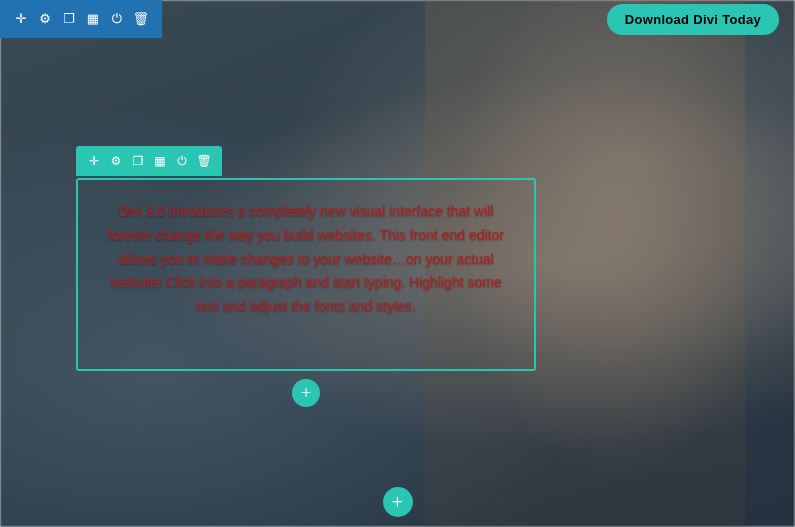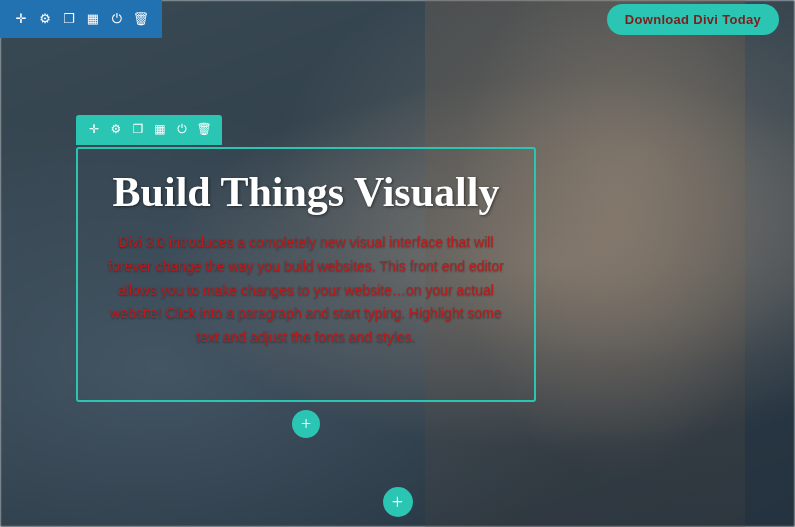--- a/index.html
+++ b/index.html
@@ -70,21 +70,21 @@
       border-radius: 3px;
     }
 
     .toolbar-right {
       margin-left: auto;
       padding-right: 16px;
     }
 
     .download-btn {
       background: #2bc5b4;
-      color: #7f1d1d;
+      color: #000000;
       border: none;
       border-radius: 20px;
       padding: 8px 18px;
       font-size: 13px;
       font-weight: 600;
       cursor: pointer;
       letter-spacing: 0.3px;
     }
 
     
@@ -246,21 +246,20 @@
 
       <div class="module-toolbar">
         <div class="module-toolbar-icon">✛</div>
         <div class="module-toolbar-icon">⚙</div>
         <div class="module-toolbar-icon">❐</div>
         <div class="module-toolbar-icon">▦</div>
         <div class="module-toolbar-icon">⏻</div>
         <div class="module-toolbar-icon">🗑</div>
       </div>
 
-      <h1 class="module-title">Build Things Visually</h1>
       <p class="module-text">Divi 3.0 introduces a completely new visual interface that will forever change the way you build websites. This front end editor allows you to make changes to your website…on your actual website! Click into a paragraph and start typing. Highlight some text and adjust the fonts and styles.</p>
     </div>
 
     <div class="add-btn-below">
       <div class="add-circle">+</div>
     </div>
   </div>
 </div>
 
 <div class="bottom-add-btn">+</div>

